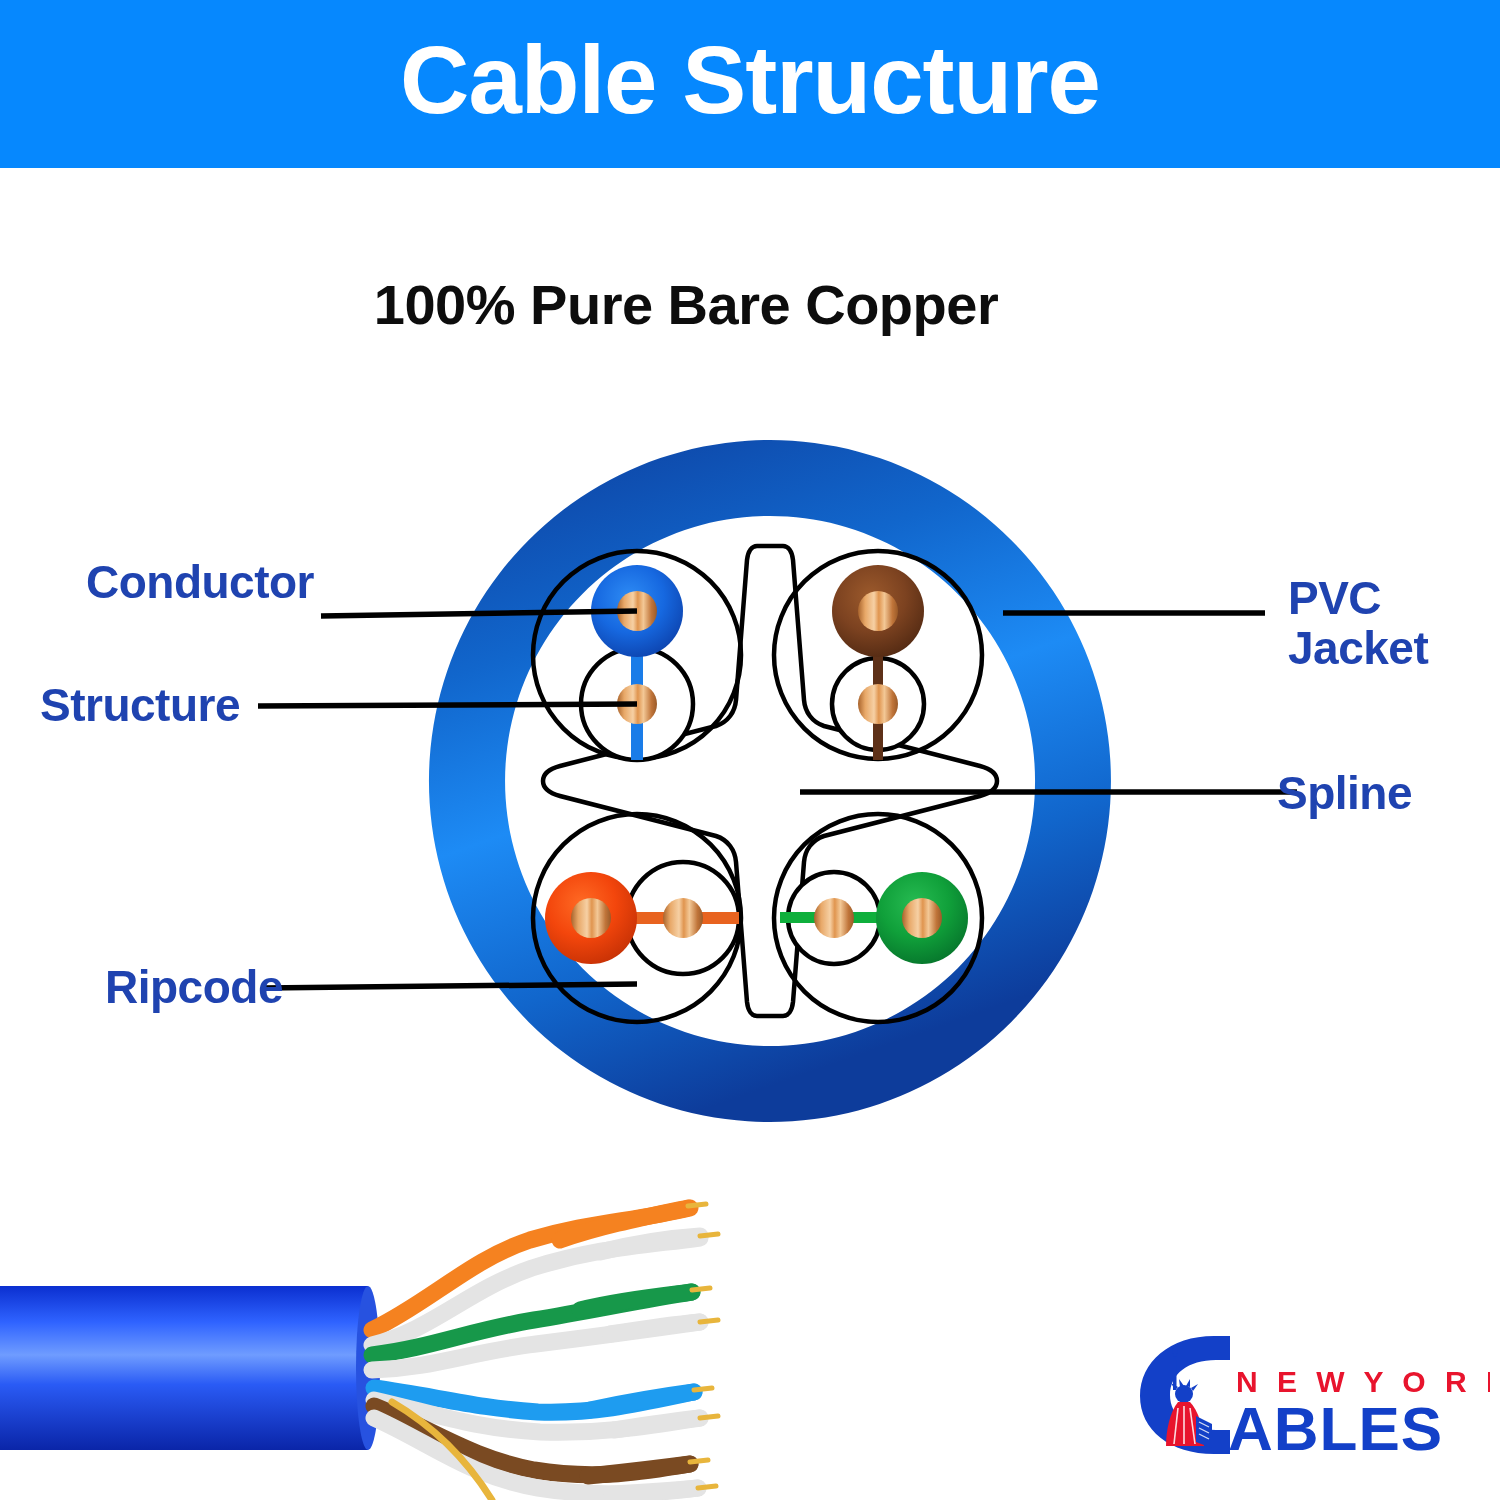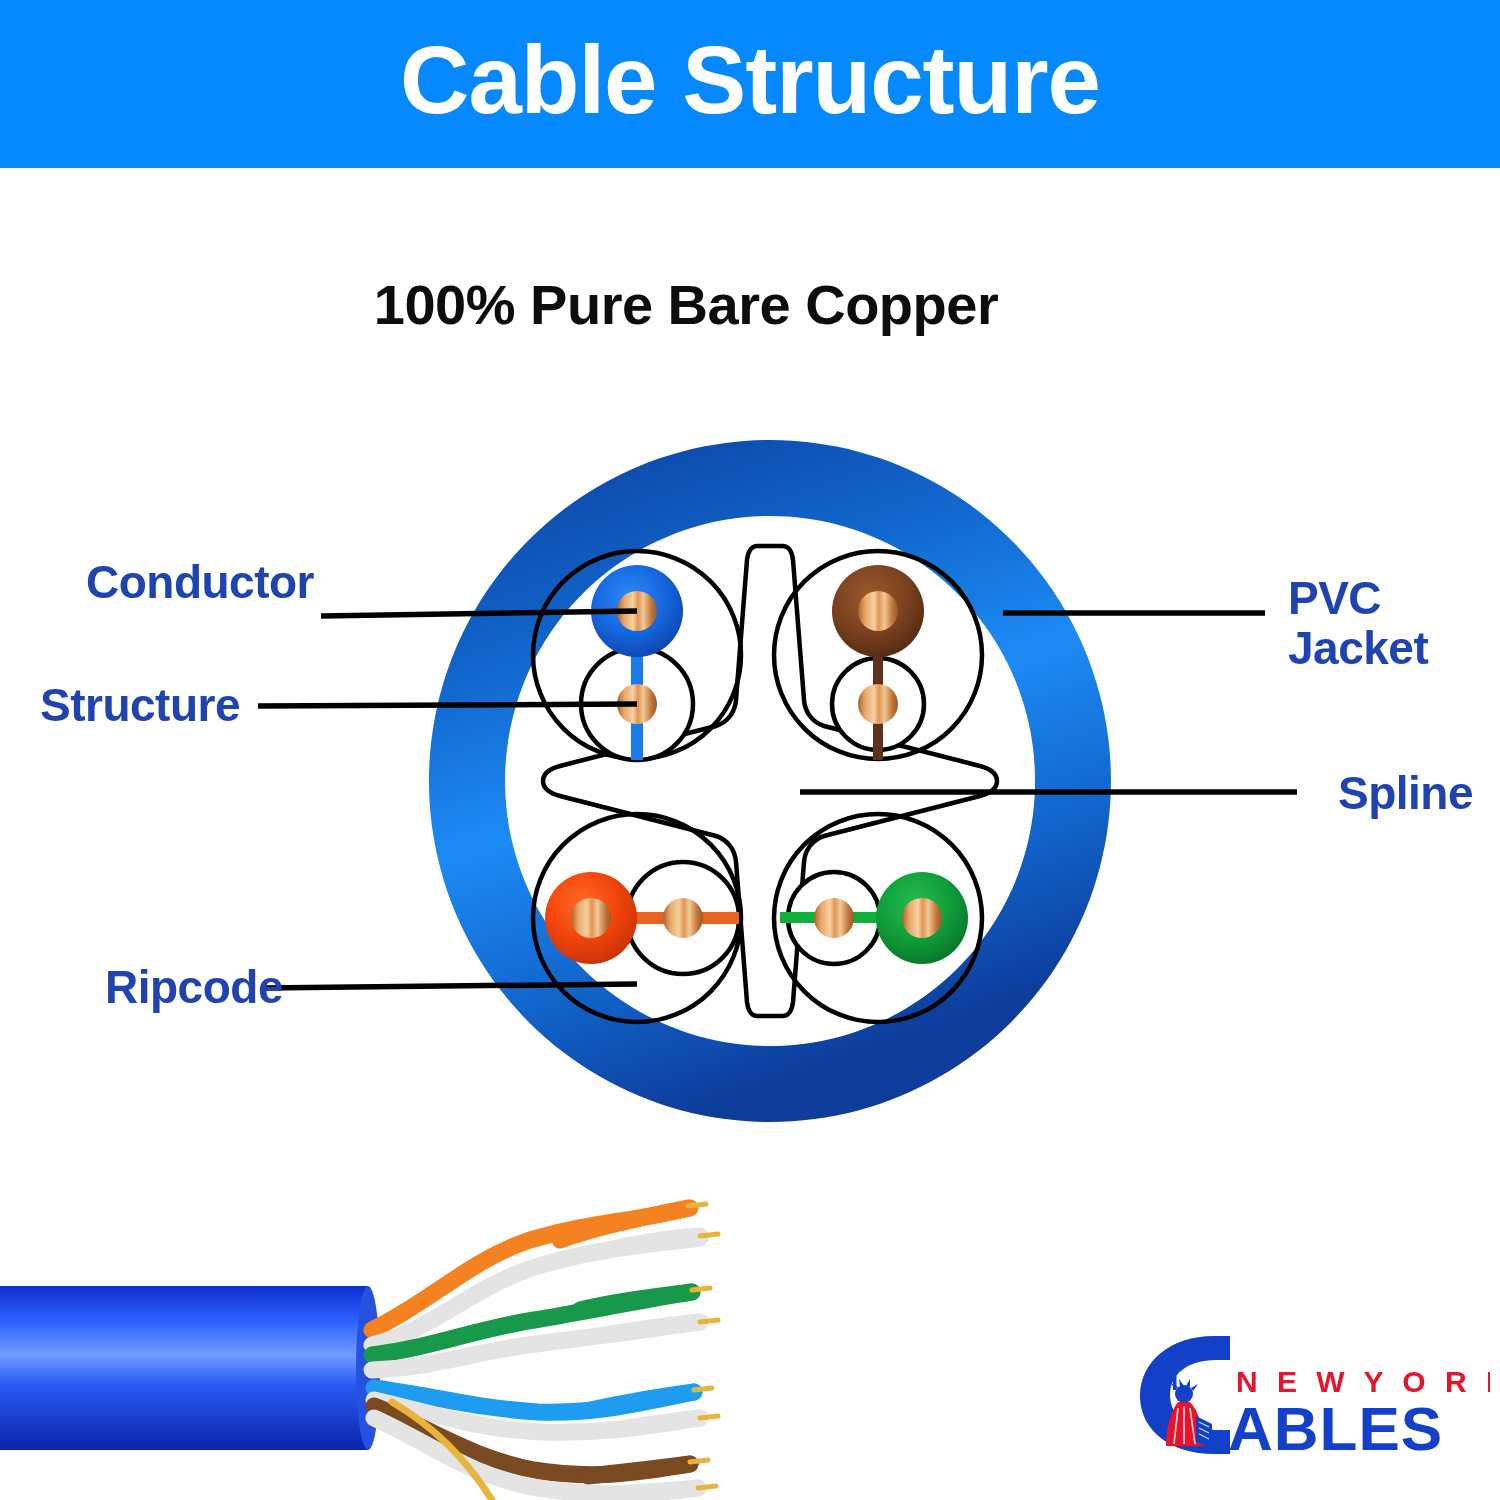--- a/index.html
+++ b/index.html
@@ -71,21 +71,21 @@
     font-size: 46px;
     font-weight: bold;
     line-height: 1.08;
     letter-spacing: -0.5px;
     white-space: pre-line;
   }
   .label-conductor { left: 86px;  top: 558px; }
   .label-insulation { left: 40px;  top: 681px; }
   .label-ripcode   { left: 73px;  top: 963px; margin-left: 32px; }
   .label-pvc       { left: 1288px; top: 566px; margin-top: 8px; }
-  .label-spline    { left: 1338px; top: 769px; }
+  .label-spline    { left: 1277px; top: 769px; }
 
   
   .logo {
     position: absolute;
     left: 1118px;
     top: 1330px;
     width: 372px;
     height: 128px;
   }
 </style>

